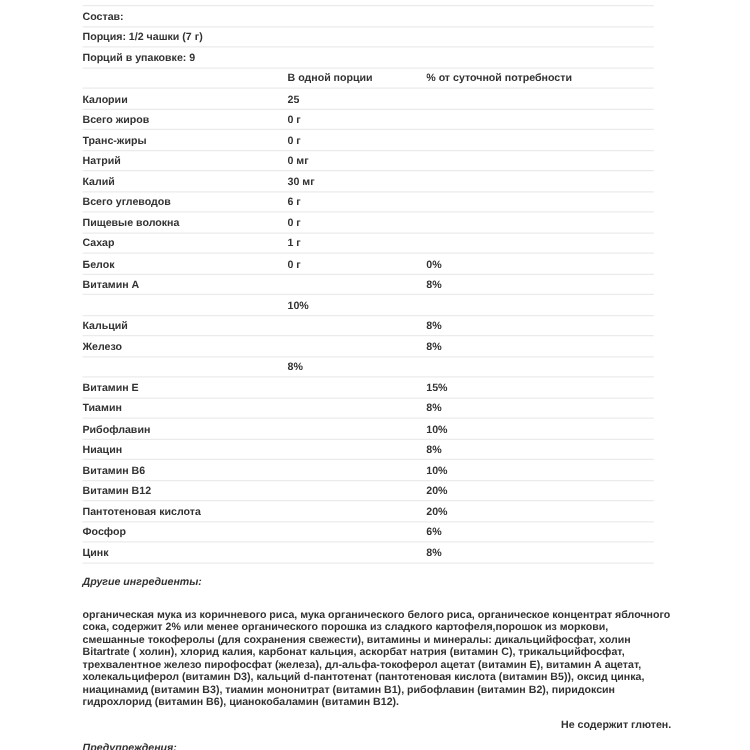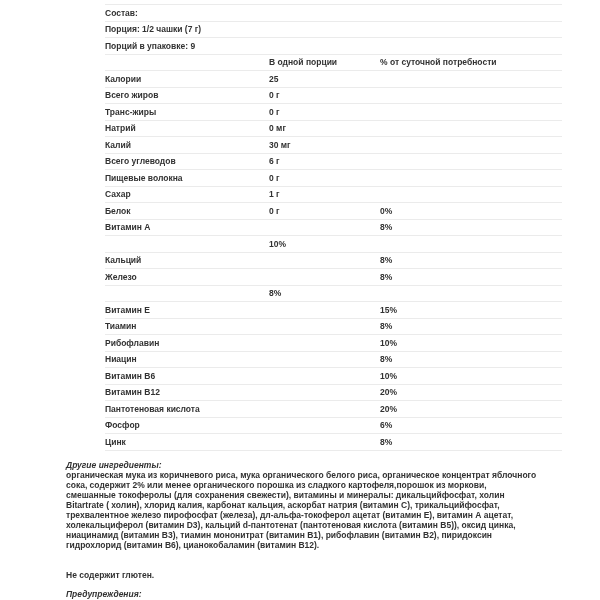--- a/index.html
+++ b/index.html
@@ -17,21 +17,20 @@
     top: 4px;
     width: 471px;
     color: #323232;
     font-weight: 700;
     font-size: 8.5px;
     -webkit-font-smoothing: antialiased;
   }
   .ntable {
     width: 457px;
     border-top: 1px solid #ebebeb;
-    margin-left: 39px;
   }
   .toprow {
     height: 16.5px;
     display: flex;
     align-items: center;
     border-bottom: 1px solid #ebebeb;
     box-sizing: border-box;
   }
   .trow {
     display: grid;
@@ -41,27 +40,28 @@
     border-bottom: 1px solid #ebebeb;
     box-sizing: border-box;
   }
   .cell { white-space: nowrap; overflow: hidden; }
   .section-heading {
     margin-top: 9px;
     line-height: 10px;
     font-style: italic;
   }
   .para {
-    margin-top: 0;
+    margin-top: 16px;
     line-height: 10px;
     width: 471px;
   }
   .note {
-    margin-top: 20px;
+    margin-top: 8px;
     line-height: 10px;
+    text-align: right;
   }
 </style>
 </head>
 <body>
 
 <div class="content">
 
   <div class="ntable">
     <div class="toprow">
       <span>Состав:</span>

